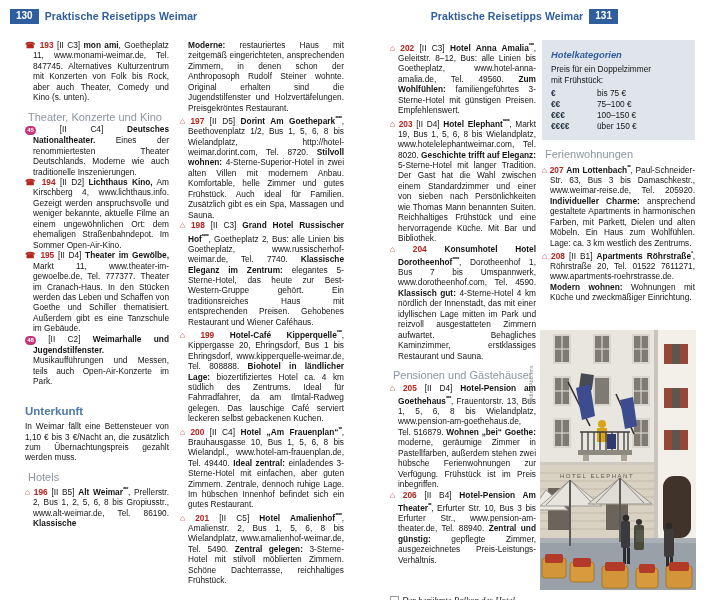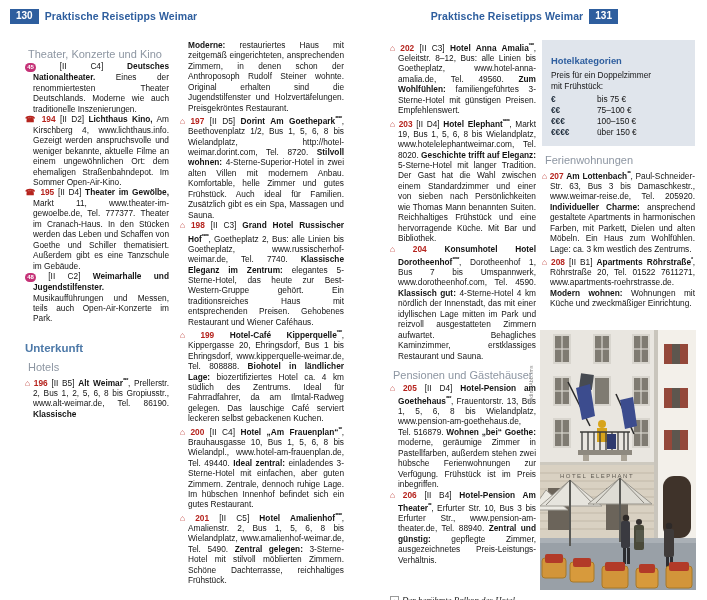--- a/index.html
+++ b/index.html
@@ -32,21 +32,21 @@
   .seg-n{color:#b5231d;font-weight:bold;}
   .seg-a{color:#b5231d;font-weight:bold;}
   .seg-b{font-weight:bold;}
   .seg-s{font-size:5.5px;vertical-align:3.5px;letter-spacing:-0.5px;font-weight:bold;}
   .badge{display:inline-block;min-width:9px;height:9px;border-radius:5px;background:#c53277;
          color:#fff;font-size:6px;font-weight:bold;text-align:center;line-height:9.5px;
          padding:0 1px;text-indent:0;}
 
   
   .hotelbox{background:#e0e5ec;padding:8px 9px 9px;margin-bottom:4px;}
-  .hotelbox h4{color:#2e5e9e;font-size:9.4px;font-weight:bold;margin:8px 0 4px;}
+  .hotelbox h4{color:#2e5e9e;font-size:9.4px;font-weight:bold;margin:2px 0 4px;font-style:italic;}
   .hotelbox .line{font-size:8.3px;line-height:10.4px;}
   .hb-rows{margin-top:3px;}
   .hb-row{display:flex;line-height:10.8px;}
   .hb-sym{width:46px;font-weight:bold;color:#1d2b3a;}
 
   
   .caption{margin-top:30px;font-family:"Liberation Serif",serif;font-style:italic;
            font-size:8.9px;line-height:11px;color:#222;text-align:left;}
   .capicon{display:inline-block;width:7px;height:7px;border:1px solid #9a9a9a;font-size:6px;
            line-height:7px;text-align:center;color:#777;font-style:normal;margin-right:3px;
@@ -66,26 +66,28 @@
     <span class="pagenum">130</span>
     <span class="hdrtitle">Praktische Reisetipps Weimar</span>
   </div>
 
   <div class="hdr right">
     <span class="hdrtitle">Praktische Reisetipps Weimar</span>
     <span class="pagenum">131</span>
   </div>
 
   <div class="col col1">
+      <p class="block hang"><span class="seg-n">☎ 193</span><span class="seg-p"> [II C3] </span><span class="seg-b">mon ami</span><span class="seg-p">, Goetheplatz 11, www.monami-weimar.de, Tel. 847745. Alternatives Kulturzentrum mit Konzerten von Folk bis Rock, aber auch Theater, Comedy und Kino (s. unten).</span></p>
       <h3 class="sub"><span class="seg-p">Theater, Konzerte und Kino</span></h3>
       <p class="block hang"><span class="badge">45</span><span class="seg-p"> [II C4] </span><span class="seg-b">Deutsches Nationaltheater.</span><span class="seg-p"> Eines der renommiertesten Theater Deutschlands. Moderne wie auch traditionelle Inszenierungen.</span></p>
       <p class="block hang"><span class="seg-n">☎ 194</span><span class="seg-p"> [II D2] </span><span class="seg-b">Lichthaus Kino,</span><span class="seg-p"> Am Kirschberg 4, www.lichthaus.info. Gezeigt werden anspruchsvolle und weniger bekannte, aktuelle Filme an einem ungewöhnlichen Ort: dem ehemaligen Straßenbahndepot. Im Sommer Open-Air-Kino.</span></p>
       <p class="block hang"><span class="seg-n">☎ 195</span><span class="seg-p"> [II D4] </span><span class="seg-b">Theater im Gewölbe,</span><span class="seg-p"> Markt 11, www.theater-im-gewoelbe.de, Tel. 777377. Theater im Cranach-Haus. In den Stücken werden das Leben und Schaffen von Goethe und Schiller thematisiert. Außerdem gibt es eine Tanzschule im Gebäude.</span></p>
       <p class="block hang"><span class="badge">48</span><span class="seg-p"> [II C2] </span><span class="seg-b">Weimarhalle und Jugendstilfenster.</span><span class="seg-p"> Musikaufführungen und Messen, teils auch Open-Air-Konzerte im Park.</span></p>
       <h2 class="h1"><span class="seg-p">Unterkunft</span></h2>
+      <p class="block "><span class="seg-p">In Weimar fällt eine Bettensteuer von 1,10 € bis 3 €/Nacht an, die zusätzlich zum Übernachtungspreis gezahlt werden muss.</span></p>
       <h3 class="sub"><span class="seg-p">Hotels</span></h3>
       <p class="block hang"><span class="seg-n">⌂ 196</span><span class="seg-p"> [II B5] </span><span class="seg-b">Alt Weimar</span><span class="seg-s">***</span><span class="seg-p">, Prellerstr. 2, Bus 1, 2, 5, 6, 8 bis Gropiusstr., www.alt-weimar.de, Tel. 86190. </span><span class="seg-b">Klassische</span></p>
     </div>
   <div class="col col2">
       <p class="block cont"><span class="seg-b">Moderne:</span><span class="seg-p"> restauriertes Haus mit zeitgemäß eingerichteten, ansprechenden Zimmern, in denen schon der Anthroposoph Rudolf Steiner wohnte. Original erhalten sind die Jugendstilfenster und Holzvertäfelungen. Preisgekröntes Restaurant.</span></p>
       <p class="block hang"><span class="seg-n">⌂ 197</span><span class="seg-p"> [II D5] </span><span class="seg-b">Dorint Am Goethepark</span><span class="seg-s">****</span><span class="seg-p">, Beethovenplatz 1/2, Bus 1, 5, 6, 8 bis Wielandplatz, http://hotel-weimar.dorint.com, Tel. 8720. </span><span class="seg-b">Stilvoll wohnen:</span><span class="seg-p"> 4-Sterne-Superior-Hotel in zwei alten Villen mit modernem Anbau. Komfortable, helle Zimmer und gutes Frühstück. Auch ideal für Familien. Zusätzlich gibt es ein Spa, Massagen und Sauna.</span></p>
       <p class="block hang"><span class="seg-n">⌂ 198</span><span class="seg-p"> [II C3] </span><span class="seg-b">Grand Hotel Russischer Hof</span><span class="seg-s">****</span><span class="seg-p">, Goetheplatz 2, Bus: alle Linien bis Goetheplatz, www.russischerhof-weimar.de, Tel. 7740. </span><span class="seg-b">Klassische Eleganz im Zentrum:</span><span class="seg-p"> elegantes 5-Sterne-Hotel, das heute zur Best-Western-Gruppe gehört. Ein traditionsreiches Haus mit entsprechenden Preisen. Gehobenes Restaurant und Wiener Caféhaus.</span></p>
       <p class="block hang"><span class="seg-n">⌂ 199</span><span class="seg-p"> </span><span class="seg-b">Hotel-Café Kipperquelle</span><span class="seg-s">***</span><span class="seg-p">, Kippergasse 20, Ehringsdorf, Bus 1 bis Ehringsdorf, www.kipperquelle-weimar.de, Tel. 808888. </span><span class="seg-b">Biohotel in ländlicher Lage:</span><span class="seg-p"> biozertifiziertes Hotel ca. 4 km südlich des Zentrums. Ideal für Fahrradfahrer, da am Ilmtal-Radweg gelegen. Das lauschige Café serviert leckeren selbst gebackenen Kuchen.</span></p>
       <p class="block hang"><span class="seg-n">⌂ 200</span><span class="seg-p"> [II C4] </span><span class="seg-b">Hotel „Am Frauenplan“</span><span class="seg-s">**</span><span class="seg-p">, Brauhausgasse 10, Bus 1, 5, 6, 8 bis Wielandpl., www.hotel-am-frauenplan.de, Tel. 49440. </span><span class="seg-b">Ideal zentral:</span><span class="seg-p"> einladendes 3-Sterne-Hotel mit einfachen, aber guten Zimmern. Zentrale, dennoch ruhige Lage. Im hübschen Innenhof befindet sich ein gutes Restaurant.</span></p>
       <p class="block hang"><span class="seg-n">⌂ 201</span><span class="seg-p"> [II C5] </span><span class="seg-b">Hotel Amalienhof</span><span class="seg-s">****</span><span class="seg-p">, Amalienstr. 2, Bus 1, 5, 6, 8 bis Wielandplatz, www.amalienhof-weimar.de, Tel. 5490. </span><span class="seg-b">Zentral gelegen:</span><span class="seg-p"> 3-Sterne-Hotel mit stilvoll möblierten Zimmern. Schöne Dachterrasse, reichhaltiges Frühstück.</span></p>

